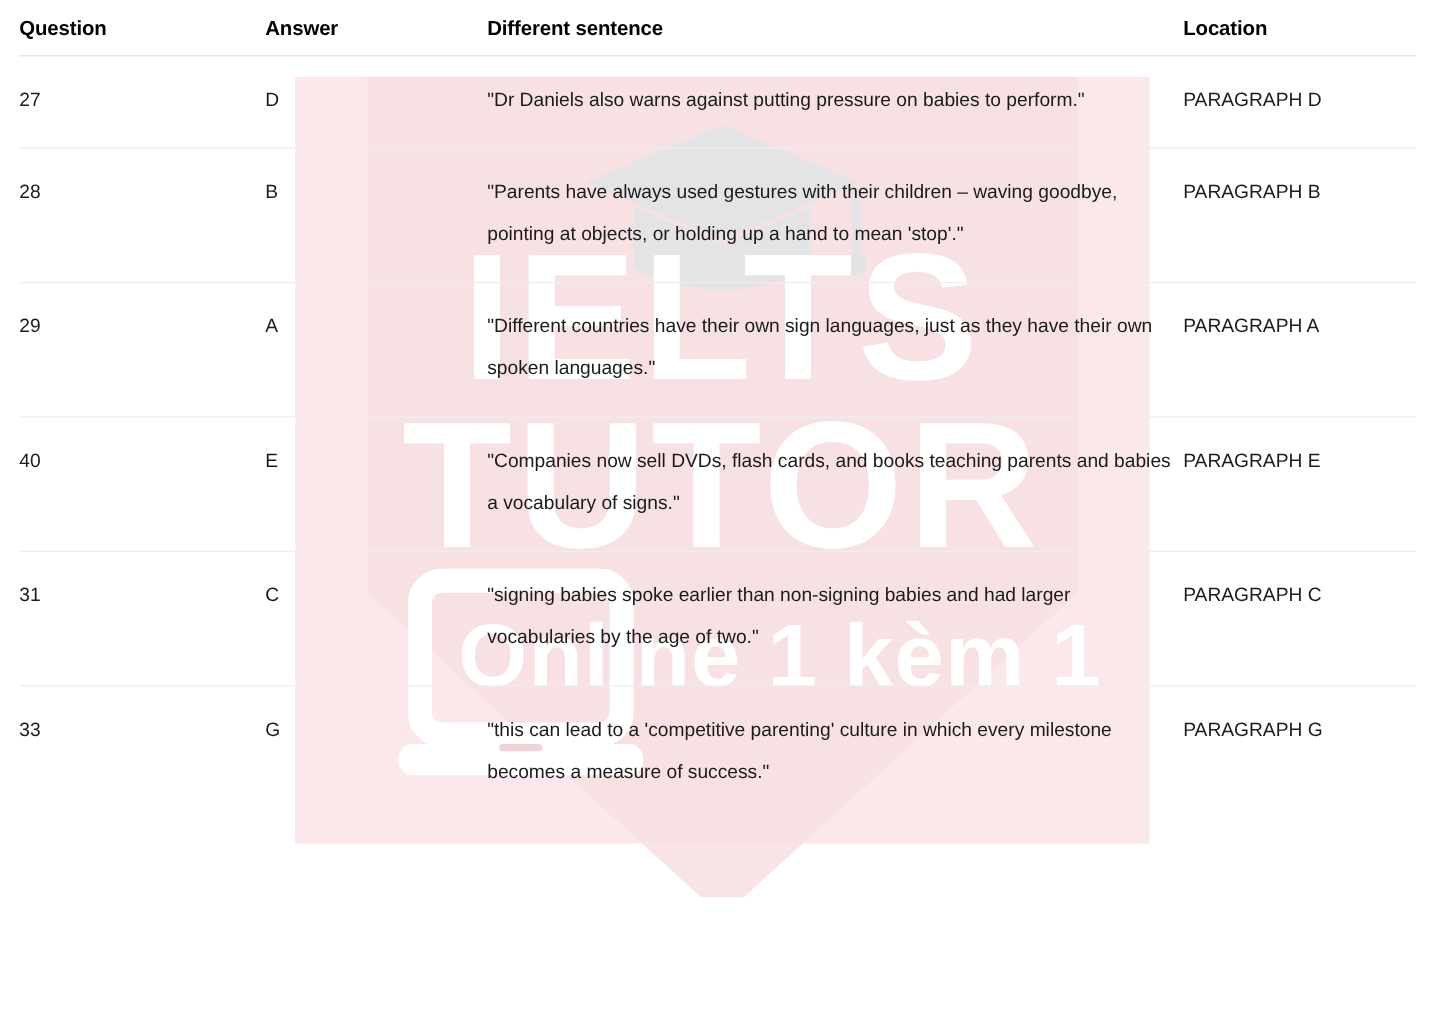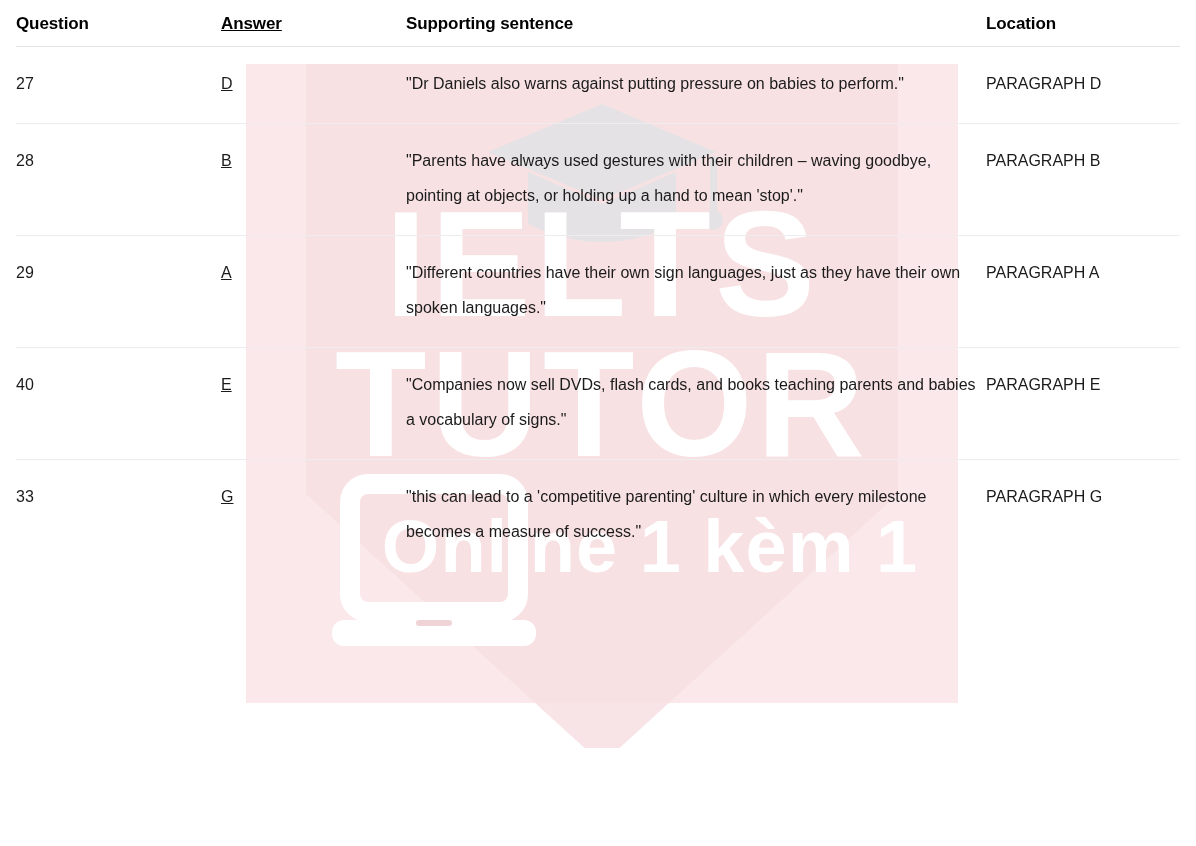--- a/index.html
+++ b/index.html
@@ -80,21 +80,21 @@
     line-height: 35px;
   }
   #answer-table tr:last-child td { border-bottom: none; }
 
   col.c-question { width: 205px; }
   col.c-answer   { width: 185px; }
   col.c-support  { width: 580px; }
   col.c-location { width: 194px; }
 
   td.cell-question, th.th-question { padding-left: 0; }
-  td.cell-answer,   th.th-answer   { padding-left: 0; text-decoration: underline; }
+  td.cell-answer,   th.th-answer   { padding-left: 0; }
   td.cell-support,  th.th-support  { padding-left: 0; padding-right: 34px; }
   td.cell-location, th.th-location { padding-left: 0; margin-top: 40px; }
 
   td.cell-support { line-height: 37px; }
   td.cell-question, td.cell-answer, td.cell-location { line-height: 37px; }
 </style>
 </head>
 <body>
 
 <div id="highlight-band"></div>
@@ -130,21 +130,21 @@
     <colgroup>
       <col class="c-question">
       <col class="c-answer">
       <col class="c-support">
       <col class="c-location">
     </colgroup>
     <thead>
       <tr>
         <th class="th-question">Question</th>
         <th class="th-answer">Answer</th>
-        <th class="th-support">Supporting sentence</th>
+        <th class="th-support">Different sentence</th>
         <th class="th-location">Location</th>
       </tr>
     </thead>
     <tbody>
       <tr>
         <td class="cell-question">27</td>
         <td class="cell-answer">D</td>
         <td class="cell-support">"Dr Daniels also warns against putting pressure on babies to perform."</td>
         <td class="cell-location">PARAGRAPH D</td>
       </tr>
@@ -160,20 +160,26 @@
         <td class="cell-support">"Different countries have their own sign languages, just as they have their own spoken languages."</td>
         <td class="cell-location">PARAGRAPH A</td>
       </tr>
       <tr>
         <td class="cell-question">40</td>
         <td class="cell-answer">E</td>
         <td class="cell-support">"Companies now sell DVDs, flash cards, and books teaching parents and babies a vocabulary of signs."</td>
         <td class="cell-location">PARAGRAPH E</td>
       </tr>
       <tr>
+        <td class="cell-question">31</td>
+        <td class="cell-answer">C</td>
+        <td class="cell-support">"signing babies spoke earlier than non-signing babies and had larger vocabularies by the age of two."</td>
+        <td class="cell-location">PARAGRAPH C</td>
+      </tr>
+      <tr>
         <td class="cell-question">33</td>
         <td class="cell-answer">G</td>
         <td class="cell-support">"this can lead to a 'competitive parenting' culture in which every milestone becomes a measure of success."</td>
         <td class="cell-location">PARAGRAPH G</td>
       </tr>
     </tbody>
   </table>
 </div>
 
 </body></html>

